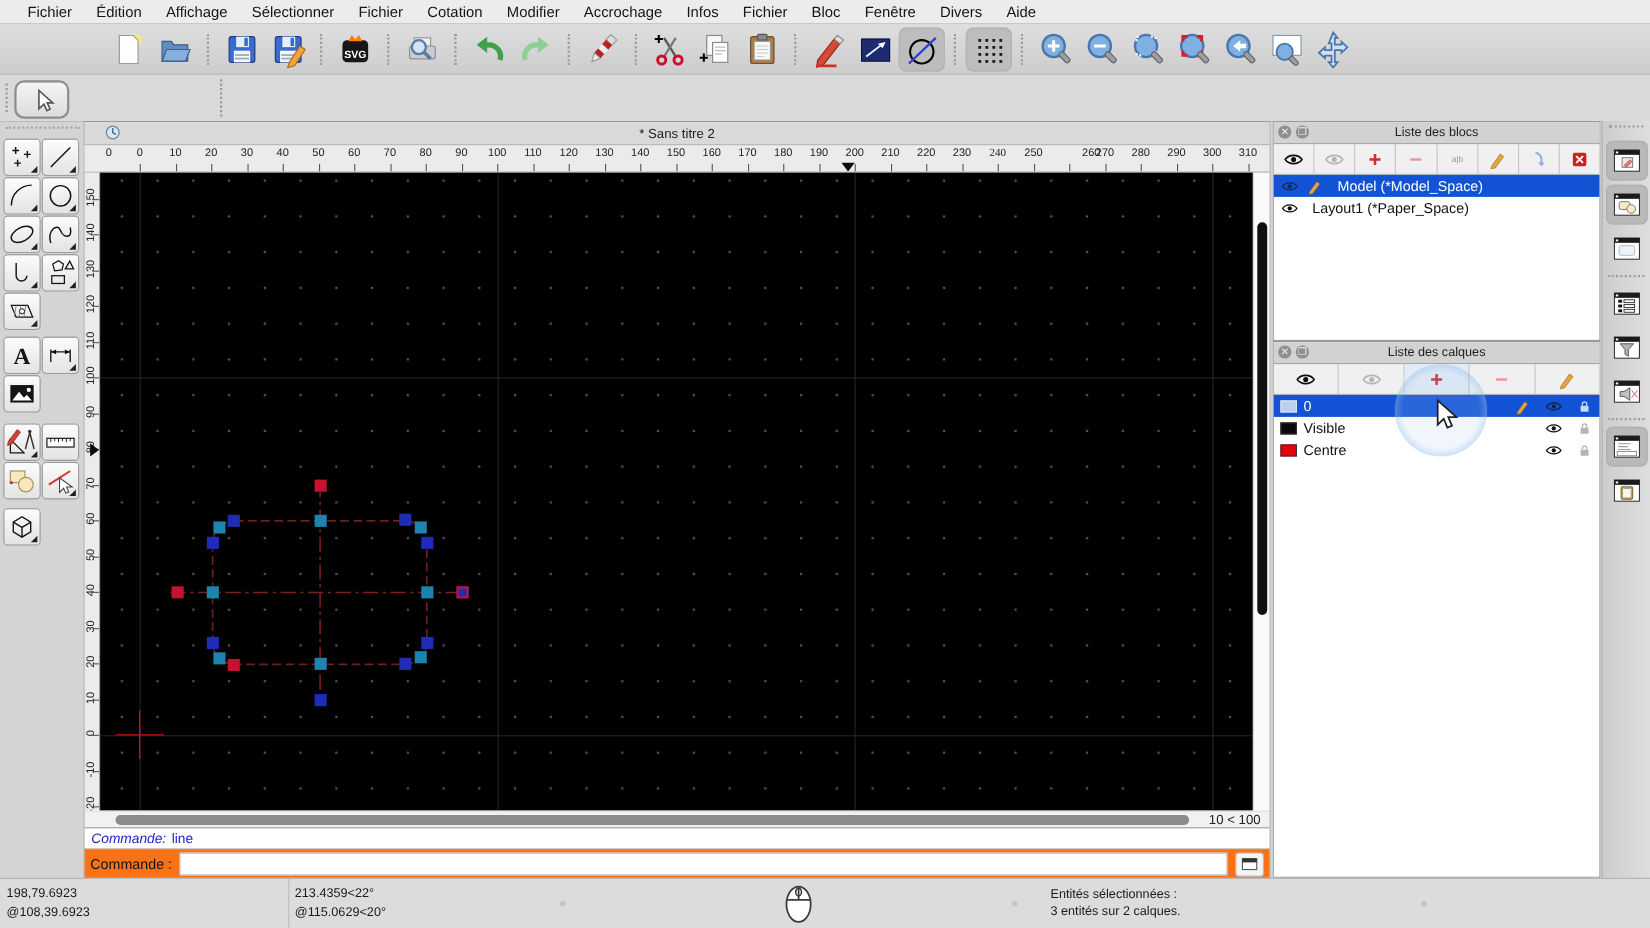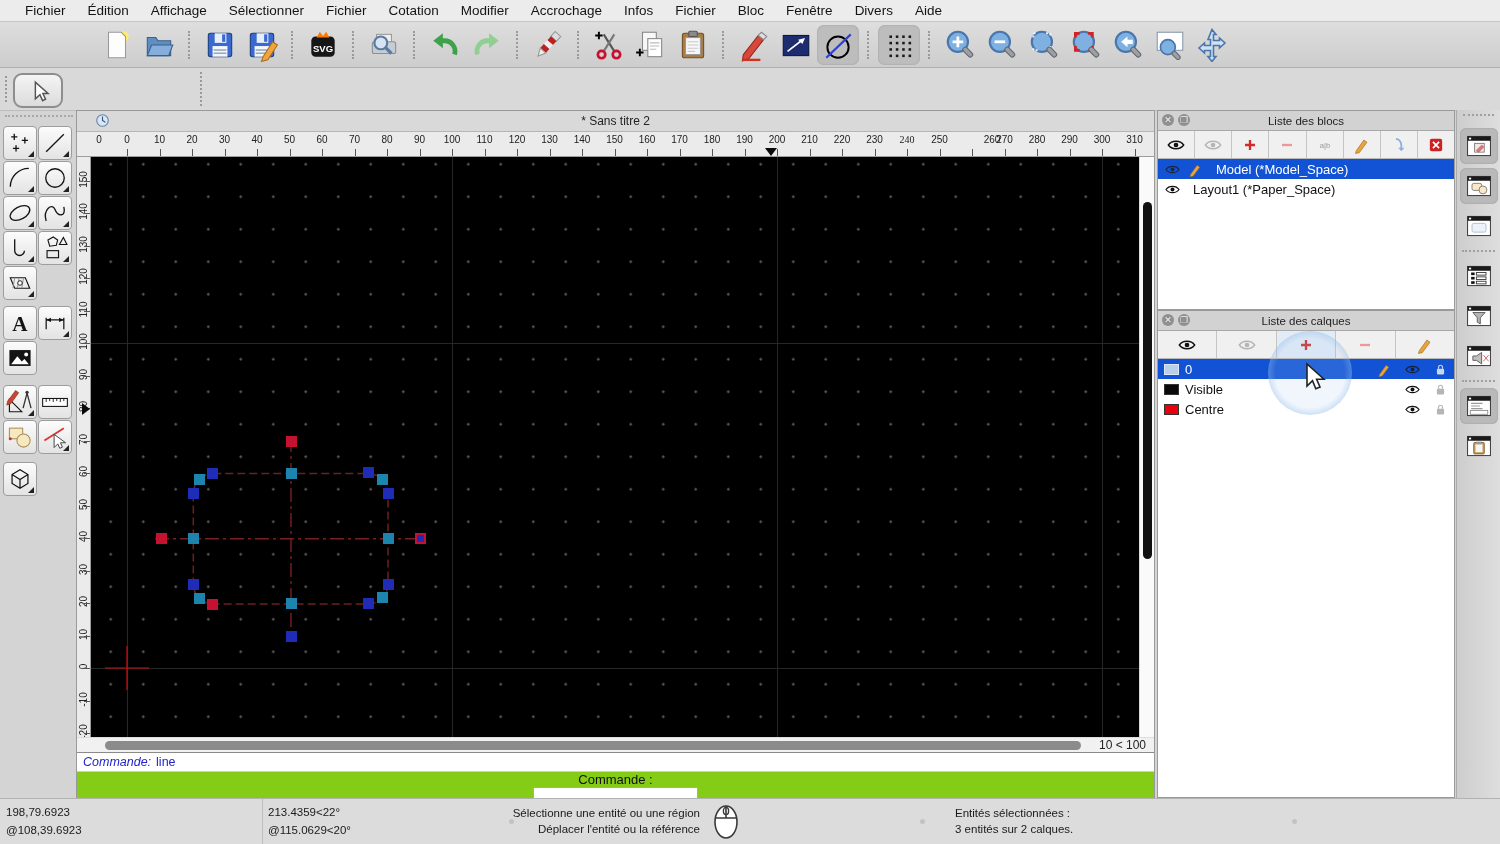--- a/index.html
+++ b/index.html
@@ -59,21 +59,21 @@
   .grip.red{background:#c41230;}
   .grip.mixed{background:#1f2cb8;border:2px solid #c41230;box-sizing:border-box;}
   .vscroll{position:relative;width:15px;background:#fafafa;border-left:1px solid #d8d8d8;box-sizing:border-box;flex:none;}
   .vthumb{position:absolute;left:2.5px;top:45px;width:9px;height:357px;background:#111;border-radius:5px;}
   .hscroll{position:relative;height:15px;background:#f1f1f1;border-top:1px solid #ddd;box-sizing:border-box;}
   .hthumb{position:absolute;left:28px;top:3px;width:976px;height:9px;background:#8b8b8b;border-radius:4.5px;}
   .zoomlabel{position:absolute;right:8px;top:0px;font-size:12px;color:#222;}
   .history{height:19px;background:#fff;border-top:1px solid #8a8a8a;font-size:12.5px;display:flex;align-items:center;padding-left:6px;box-sizing:border-box;}
   .history .hl{color:#2222cc;font-style:italic;margin-right:5px;}
   .history .hv{color:#2222cc;}
-  .cmdrow{height:28px;background:#84cc16;border-top:1px solid #cfcfcf;display:flex;align-items:center;padding:0 5px;font-size:13px;box-sizing:border-box;flex-direction:column;}
+  .cmdrow{height:28px;background:#f97316;border-top:1px solid #cfcfcf;display:flex;align-items:center;padding:0 5px;font-size:13px;box-sizing:border-box;}
   .cmdrow input{flex:1;height:19px;margin:0 7px;border:1px solid #a8a8a8;font-size:12px;padding:0 4px;outline:none;font-family:"Liberation Sans",sans-serif;}
   .cmdtoggle{width:24px;height:20px;border:1px solid #bbb;border-radius:3px;background:#f4f4f4;display:flex;align-items:center;justify-content:center;}
   
   .panel{position:absolute;left:1157px;width:298px;background:#fff;border:1px solid #9a9a9a;box-sizing:border-box;}
   .phead{height:19px;background:#d2d2d2;border-bottom:1px solid #a8a8a8;position:relative;
          display:flex;align-items:center;justify-content:center;font-size:11.5px;color:#222;}
   .pcirc{position:absolute;top:3px;width:12px;height:12px;border-radius:50%;background:#8f8f8f;color:#efefef;
          font-size:9px;line-height:12px;text-align:center;}
   .ptools{display:flex;height:27px;background:#f0f0f0;border-bottom:1px solid #b8b8b8;}
   .ptcell{flex:1;border-right:1px solid #c4c4c4;display:flex;align-items:center;justify-content:center;position:relative;}
@@ -892,24 +892,20 @@
       </div>
     </div>
 
   <div class="status">
     <span class="l1" style="left:6px;">198,79.6923</span>
     <span class="l2" style="left:6px;">@108,39.6923</span>
     <div class="ssep"></div>
     <span class="l1" style="left:268px;">213.4359&lt;22°</span>
     <span class="l2" style="left:268px;">@115.0629&lt;20°</span>
     <div class="sdot" style="left:509px;"></div>
-    <div class="hint">
-      <div>Sélectionne une entité ou une région</div>
-      <div>Déplacer l'entité ou la référence</div>
-    </div>
     <svg class="cursorsvg" style="position:absolute;left:712px;top:4px;z-index:1;" width="28" height="37" viewBox="0 0 28 37">
       <ellipse cx="14" cy="19" rx="11" ry="16" fill="#fff" stroke="#3a3a3a" stroke-width="1.6"></ellipse>
       <path d="M3.4 15 H24.6 M14 3 V15" stroke="#3a3a3a" stroke-width="1.6" fill="none"></path>
       <ellipse cx="14" cy="8" rx="2.6" ry="3.6" fill="none" stroke="#3a3a3a" stroke-width="1.4"></ellipse>
     </svg>
     <div class="sdot" style="left:920px;"></div>
     <div class="selinfo">
       <div>Entités sélectionnées :</div>
       <div>3 entités sur 2 calques.</div>
     </div>

